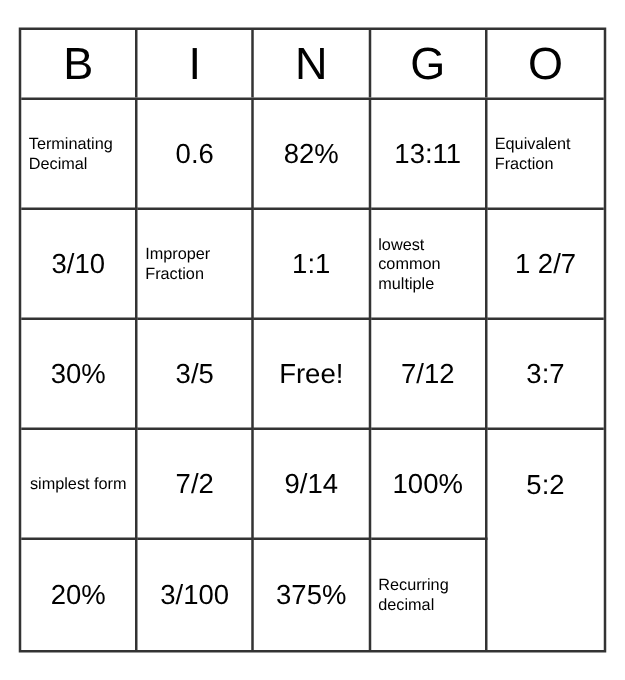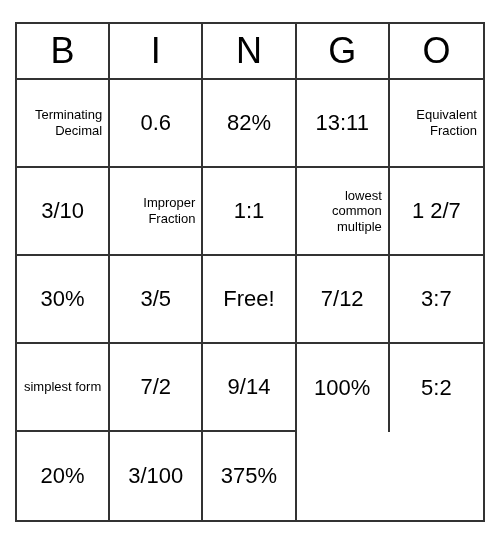--- a/index.html
+++ b/index.html
@@ -47,21 +47,21 @@
       grid-template-columns: repeat(5, 1fr);
       grid-template-rows: repeat(5, 88px);
     }
 
     .bingo-cell {
       border-right: 2px solid #333;
       border-bottom: 2px solid #333;
       display: flex;
       align-items: center;
       justify-content: center;
-      text-align: right;
+      text-align: left;
       padding: 6px;
       font-size: 22px;
       line-height: 1.2;
     }
 
     .bingo-cell:nth-child(5n) {
       border-right: none;
     }
 
     .bingo-cell:nth-last-child(-n+5) {
@@ -104,14 +104,15 @@
       <div class="bingo-cell">7/12</div>
       <div class="bingo-cell">3:7</div>
       <div class="bingo-cell small-text">simplest form</div>
       <div class="bingo-cell">7/2</div>
       <div class="bingo-cell">9/14</div>
       <div class="bingo-cell">100%</div>
       <div class="bingo-cell">5:2</div>
       <div class="bingo-cell">20%</div>
       <div class="bingo-cell medium-text">3/100</div>
       <div class="bingo-cell">375%</div>
+      <div class="bingo-cell small-text">Recurring decimal</div>
     </div>
 </div>
 
 </body></html>

